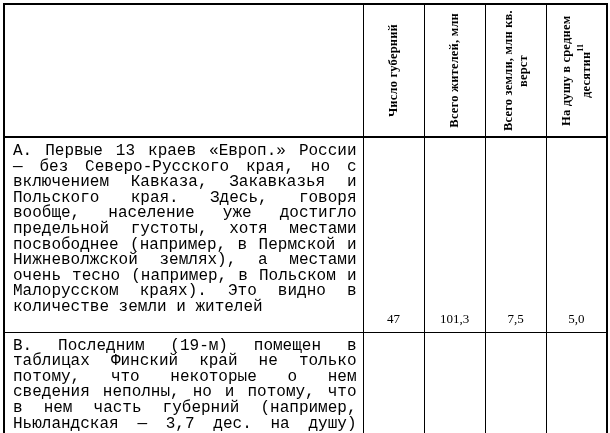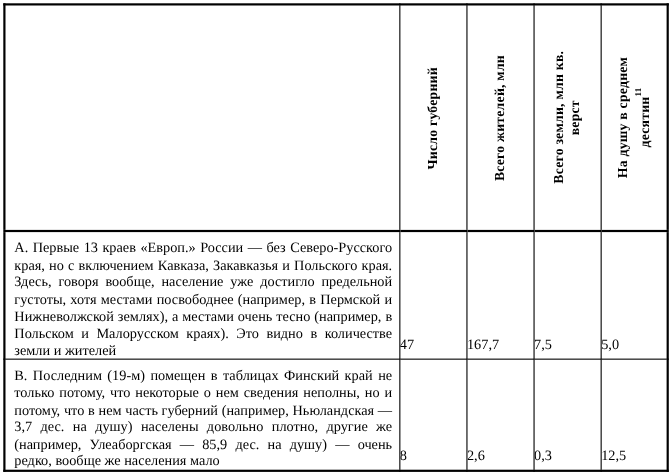--- a/index.html
+++ b/index.html
@@ -41,26 +41,27 @@
     font-weight: bold;
     font-size: 12.5px;
     line-height: 14.5px;
     letter-spacing: 0.2px;
   }
   .vtext sup { font-size: 8px; }
 
   td.desc {
     vertical-align: top;
     text-align: justify;
-    font-size: 13px;
+    font-size: 16px;
     line-height: 15.6px;
-    padding: 6px 6px 0 8px;
+    padding: 6px 6px 16px 8px;
+    font-family: Liberation Mono, monospace;
   }
   td.val {
-    text-align: left;
+    text-align: center;
     font-size: 13px;
     padding-bottom: 5px;
   }
   tr.row-a td.desc, tr.row-a td.val { height: 104px; }
   tr.row-b td.desc, tr.row-b td.val { height: 62px; }
   tr.row-c td.desc, tr.row-c td.val { height: 95px; }
 </style>
 </head>
 <body>
 
@@ -95,21 +96,21 @@
       <td>
         <div class="hcell">
               <div class="vtext"><span>На душу в среднем десятин</span><sup>11</sup></div>
             </div>
       </td>
     </tr>
 
     <tr class="row-a">
       <td class="desc">А. Первые 13 краев «Европ.» России — без Северо-Русского края, но с включением Кавказа, Закавказья и Польского края. Здесь, говоря вообще, население уже достигло предельной густоты, хотя местами посвободнее (например, в Пермской и Нижневолжской землях), а местами очень тесно (например, в Польском и Малорусском краях). Это видно в количестве земли и жителей</td>
       <td class="val">47</td>
-      <td class="val">167,7</td>
+      <td class="val">101,3</td>
       <td class="val">7,5</td>
       <td class="val">5,0</td>
     </tr>
 
 
     <tr class="row-c">
       <td class="desc">В. Последним (19-м) помещен в таблицах Финский край не только потому, что некоторые о нем сведения неполны, но и потому, что в нем часть губерний (например, Ньюландская — 3,7 дес. на душу) населены довольно плотно, другие же (например, Улеаборгская — 85,9 дес. на душу) — очень редко, вообще же населения мало</td>
       <td class="val">8</td>
       <td class="val">2,6</td>
       <td class="val">0,3</td>

